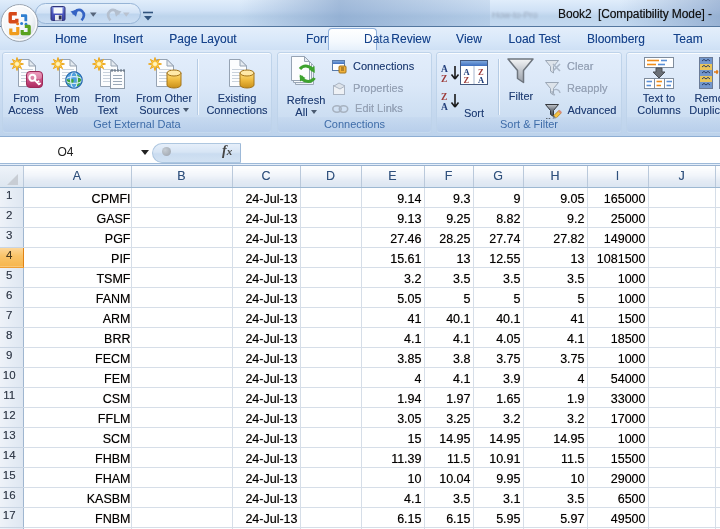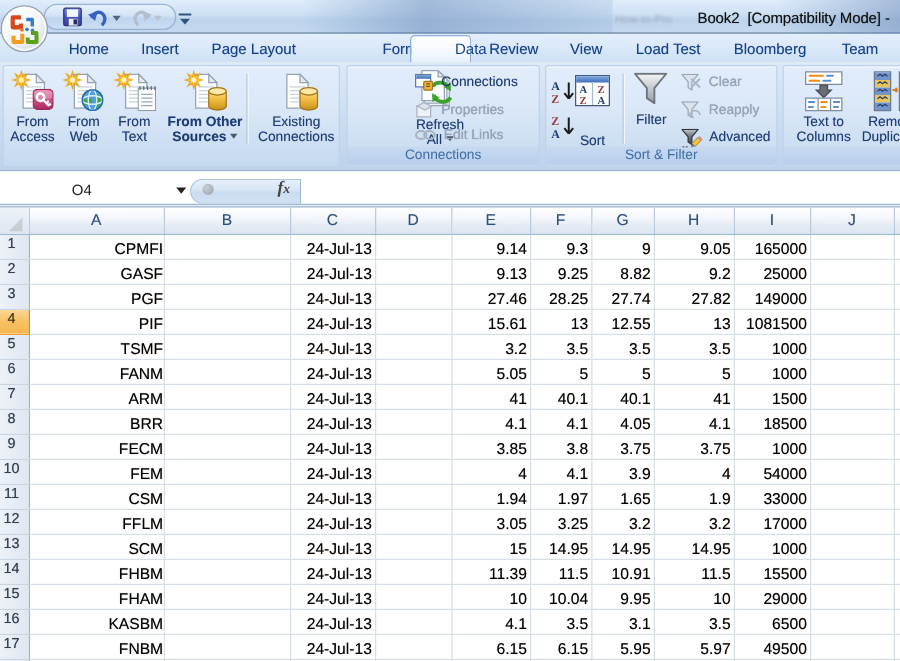--- a/index.html
+++ b/index.html
@@ -202,39 +202,40 @@
                 <line x1="3" y1="7.5" x2="12" y2="7.5"></line>
                 <line x1="3" y1="10.5" x2="12" y2="10.5"></line>
                 <line x1="3" y1="13.5" x2="12" y2="13.5"></line>
                 <line x1="3" y1="16.5" x2="12" y2="16.5"></line>
               </g>
           </svg>
           <use href="#star" x="1" y="1"></use>
         </svg>
         <div class="blabel">From<br>Text</div>
       </div>
-      <div class="bigbtn" style="left:126px;top:3px;width:70px;font-weight:bold;">
+      <div class="bigbtn" style="left:126px;top:3px;width:70px;">
         <svg class="ic" width="36" height="34" viewBox="0 0 36 34">
           <use href="#doc" x="6" y="1"></use>
           <use href="#cyl" x="21" y="14"></use>
           <use href="#star" x="2" y="1"></use>
         </svg>
         <div class="blabel">From Other<br>Sources <span class="dda"></span></div>
       </div>
       <div class="vsep" style="left:194px;"></div>
       <div class="bigbtn" style="left:200px;top:3px;width:68px;">
         <svg class="ic" width="36" height="34" viewBox="0 0 36 34">
           <use href="#doc" x="6" y="1"></use>
           <use href="#cyl" x="21" y="14"></use>
         </svg>
         <div class="blabel">Existing<br>Connections</div>
       </div>
+      <div class="glabel">Get External Data</div>
     </div>
     <div class="group" id="g2" style="left:277px;width:155px;">
-      <div class="bigbtn" style="left:4px;top:3px;width:48px;margin-left:46px;">
+      <div class="bigbtn" style="left:4px;top:3px;width:48px;">
         <svg class="ic" width="34" height="36" viewBox="0 0 34 36">
           <path d="M6.5 4.5 h13 l5 5 v19 h-18 z" fill="#eef2f6" stroke="#9aa7b6"></path>
           <path d="M4.5 2.5 h13 l5 5 v19 h-18 z" fill="#f5f8fb" stroke="#9aa7b6"></path>
           <path d="M2.5 0.5 h13 l5 5 v19 h-18 z" fill="#fcfdfe" stroke="#96a3b3"></path>
           <path d="M15.5 0.5 l5 5 h-5 z" fill="#e4eaf0" stroke="#96a3b3"></path>
           <g fill="none" stroke="#3da32e" stroke-width="3">
             <path d="M11 13 a7.5 7.5 0 0 1 13 2"></path>
             <path d="M25.5 22 a7.5 7.5 0 0 1 -13.5 -2"></path>
           </g>
           <polygon points="25.5,10 25.8,17 20,13.5" fill="#3da32e"></polygon>

